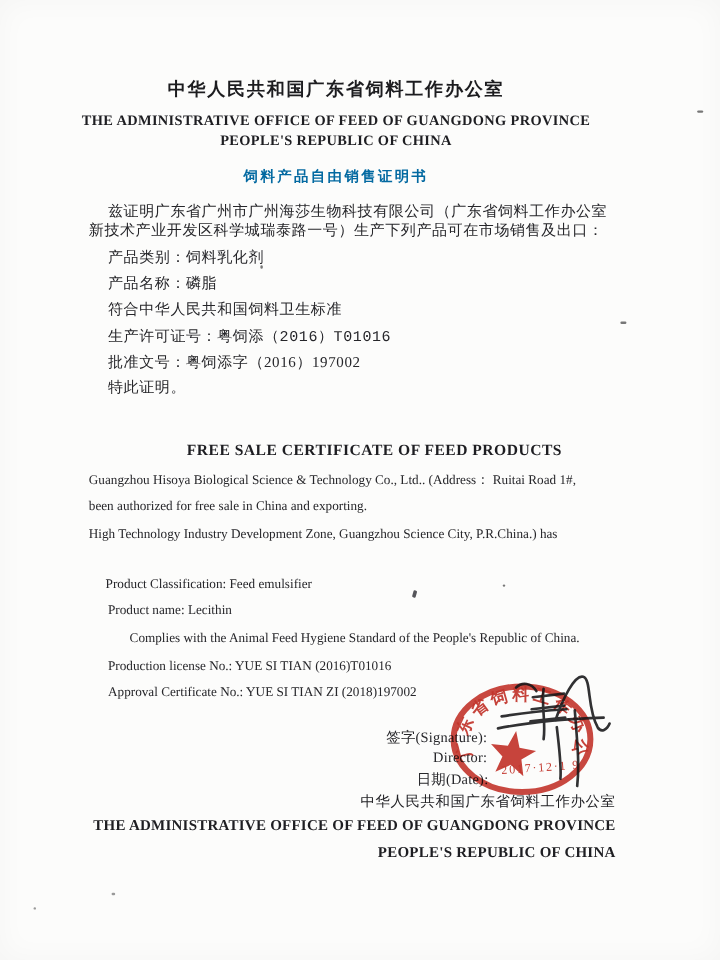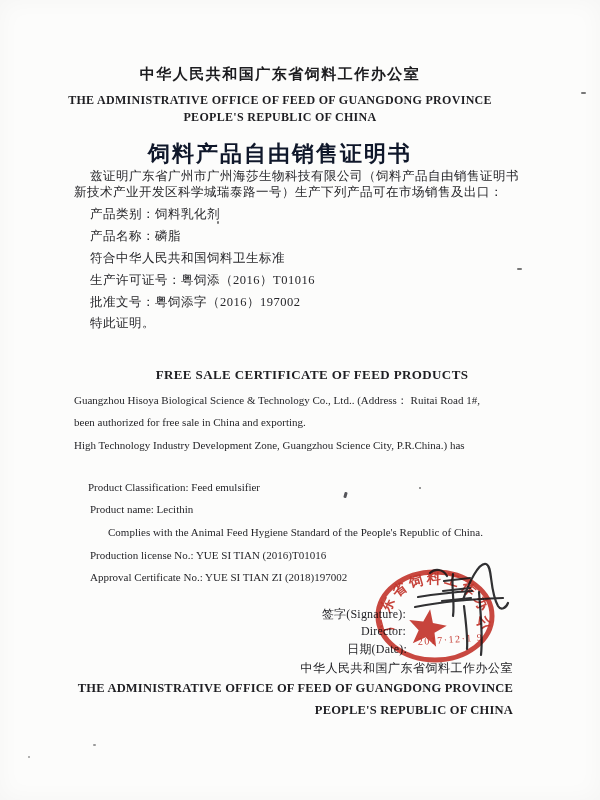--- a/index.html
+++ b/index.html
@@ -6,21 +6,21 @@
   .page {
     position:relative; width:600px; height:800px; margin:0 auto;
     background:#fcfcfb; overflow:hidden; color:#26262a;
     font-family:"Liberation Serif","DejaVu Serif",serif;
     box-shadow:inset 0 0 25px rgba(0,0,0,0.03);
   }
   .line { position:absolute; white-space:nowrap; }
   .centerband { position:absolute; left:0; width:560px; text-align:center; white-space:nowrap; }
   .zh-title { font-size:15px; font-weight:700; letter-spacing:1.5px; color:#1c1c1f; }
   .en-header { font-size:12px; font-weight:700; letter-spacing:0.3px; color:#1e1e22; }
-  .doc-title { font-size:22px; font-weight:700; letter-spacing:2px; color:#0f172a; }
+  .doc-title { font-size:12px; font-weight:700; letter-spacing:2px; color:#0369a1; }
   .zh-text { font-size:12.5px; letter-spacing:0.5px; }
   .en-text { font-size:11px; }
   .en-heading { font-size:13px; font-weight:700; letter-spacing:0.4px; color:#1e1e22;margin-left:32px; }
   .para-zh { position:absolute; left:74px; top:169px; width:460px; line-height:15.5px; }
   .para-zh .pl { white-space:nowrap; }
   .para-zh .pl.indent { padding-left:16px; }
   .para-en { position:absolute; left:74px; top:389px; width:480px; line-height:22.4px; }
   .para-en .pl { white-space:nowrap; }
   .para-en .pl.indent { padding-left:25px; }
   .rightblock { position:absolute; text-align:right; white-space:nowrap; }
@@ -35,28 +35,28 @@
 <body>
 
 <div class="page">
 
   <div class="centerband zh-title" style="top:65px;">中华人民共和国广东省饲料工作办公室</div>
   <div class="centerband en-header" style="top:93px;">THE ADMINISTRATIVE OFFICE OF FEED OF GUANGDONG PROVINCE</div>
   <div class="centerband en-header" style="top:110px;">PEOPLE'S REPUBLIC OF CHINA</div>
   <div class="centerband doc-title" style="top:139px;">饲料产品自由销售证明书</div>
 
   <div class="para-zh zh-text">
-    <div class="pl indent">兹证明广东省广州市广州海莎生物科技有限公司（饲料产品自由销售证明书</div>
+    <div class="pl indent">兹证明广东省广州市广州海莎生物科技有限公司（广东省饲料工作办公室</div>
     <div class="pl">新技术产业开发区科学城瑞泰路一号）生产下列产品可在市场销售及出口：</div>
   </div>
 
   <div class="line zh-text" style="left:90px; top:206px;">产品类别：饲料乳化剂</div>
   <div class="line zh-text" style="left:90px; top:228px;">产品名称：磷脂</div>
   <div class="line zh-text" style="left:90px; top:250px;">符合中华人民共和国饲料卫生标准</div>
-  <div class="line zh-text" style="left:90px; top:272px;">生产许可证号：粤饲添（2016）T01016</div>
+  <div class="line zh-text" style="left:90px; top:272px;font-family:Liberation Mono, monospace;">生产许可证号：粤饲添（2016）T01016</div>
   <div class="line zh-text" style="left:90px; top:294px;">批准文号：粤饲添字（2016）197002</div>
   <div class="line zh-text" style="left:90px; top:315px;">特此证明。</div>
 
   <div class="centerband en-heading" style="top:367px;">FREE SALE CERTIFICATE OF FEED PRODUCTS</div>
 
   <div class="para-en en-text">
     <div class="pl">Guangzhou Hisoya Biological Science &amp; Technology Co., Ltd.. (Address： Ruitai Road 1#,</div>
     <div class="pl">been authorized for free sale in China and exporting.</div>
     <div class="pl">High Technology Industry Development Zone, Guangzhou Science City, P.R.China.) has</div>
   </div>

